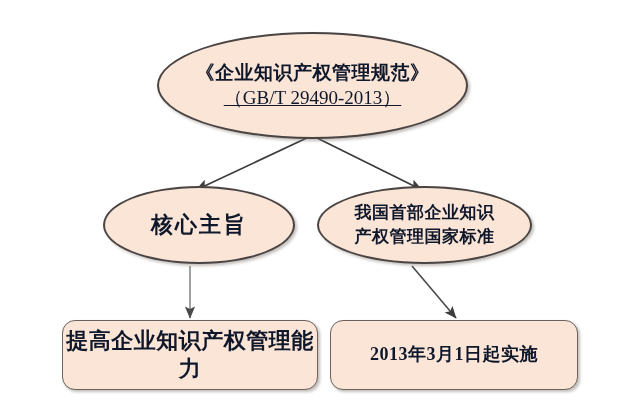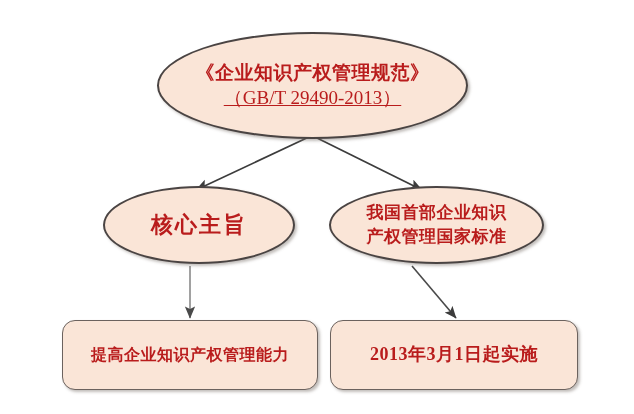--- a/index.html
+++ b/index.html
@@ -26,21 +26,21 @@
     top: 0;
     width: 634px;
     height: 414px;
     pointer-events: none;
   }
   
   .node-text {
     position: relative;
     z-index: 3;
     text-align: center;
-    color: #b91c1c;
+    color: #0f172a;
     font-weight: bold;
     line-height: 1.28;
     white-space: pre-line;
     letter-spacing: 0.5px;
   }
   .sub-text {
     font-weight: normal;
     font-size: 15px;
     letter-spacing: 0px;
     text-decoration: underline;
@@ -67,21 +67,21 @@
   }
   #node-standard .node-text { font-size: 19px; }
   #node-core {
     left: 103px;
     top: 186px;
     width: 192px;
     height: 78px;
   }
   #node-core .node-text { font-size: 22px; letter-spacing: 2px; }
   #node-first {
-    left: 329px;
+    left: 317px;
     top: 186px;
     width: 215px;
     height: 78px;
   }
   #node-first .node-text { font-size: 17px; line-height: 1.4; }
   
   .rbox {
     position: absolute;
     z-index: 2;
     background: #fae5d7;
@@ -92,21 +92,21 @@
     justify-content: center;
     box-shadow: 2px 2px 3px rgba(120, 110, 105, 0.45);
     box-sizing: border-box;
   }
   #node-capability {
     left: 62px;
     top: 320px;
     width: 256px;
     height: 70px;
   }
-  #node-capability .node-text { font-size: 16px; }
+  #node-capability .node-text { font-size: 22px; }
   #node-effective {
     left: 330px;
     top: 320px;
     width: 248px;
     height: 70px;
   }
   #node-effective .node-text { font-size: 18px; }
 </style>
 </head>
 <body>

